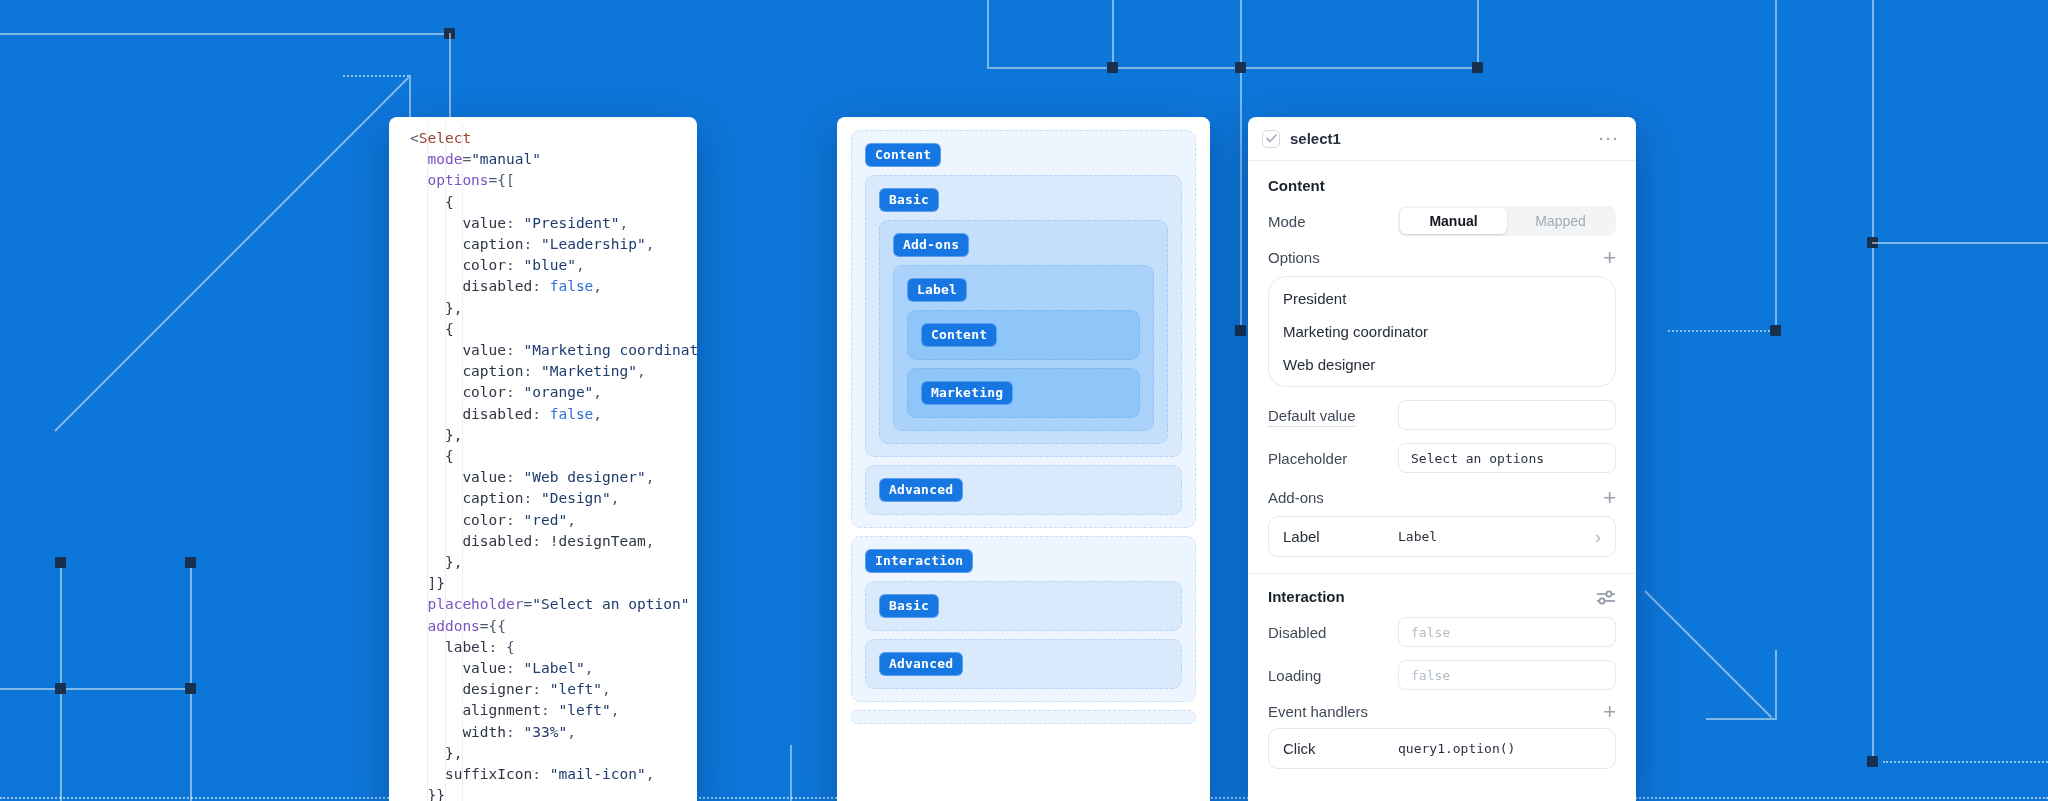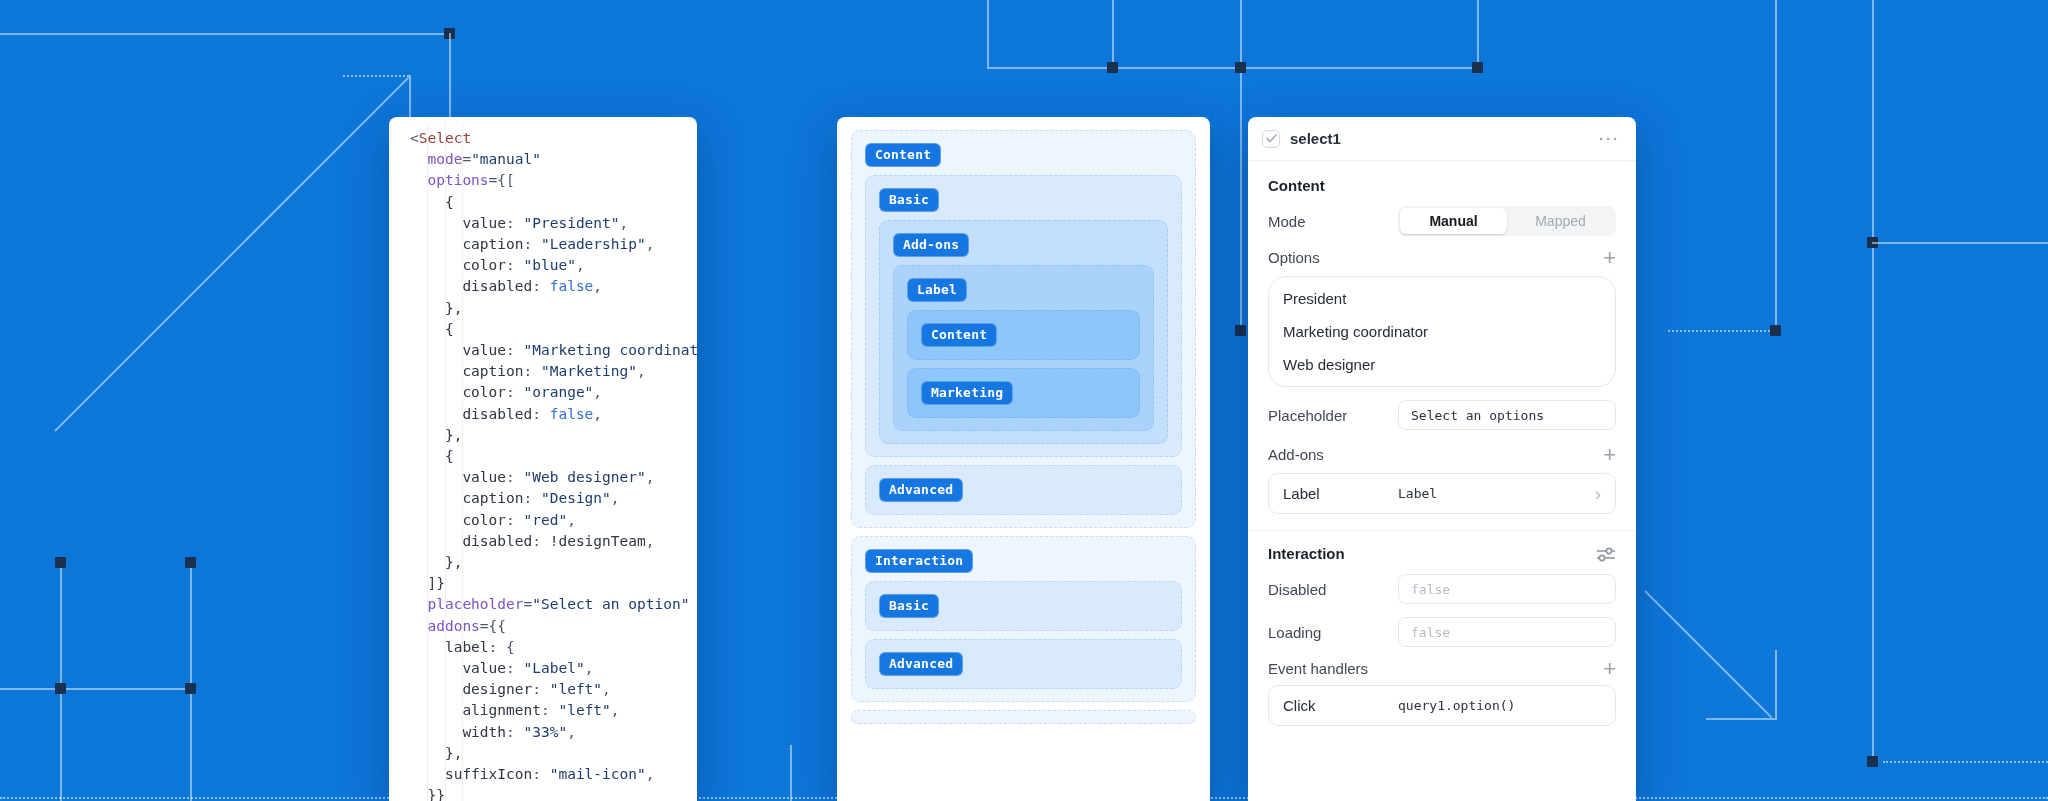--- a/index.html
+++ b/index.html
@@ -241,20 +241,26 @@
       <span style="font-weight:normal;color:#414958">Options</span>
       <span class="plus">+</span>
     </div>
 
     <div class="listbox">
       <div class="opt-row">President</div>
       <div class="opt-row">Marketing coordinator</div>
       <div class="opt-row">Web designer</div>
     </div>
 
+    <div class="row">
+      <span class="row-label"><span class="dotted-u">Default value</span></span>
+      <div class="ctrl input">
+          <span></span>
+        </div>
+    </div>
 
     <div class="row" style="margin-bottom:16px">
       <span class="row-label">Placeholder</span>
       <div class="ctrl input">
           <span>Select an options</span>
         </div>
     </div>
 
     <div class="sec-head" style="margin-bottom:10px">
       <span style="font-weight:normal;color:#414958">Add-ons</span>

